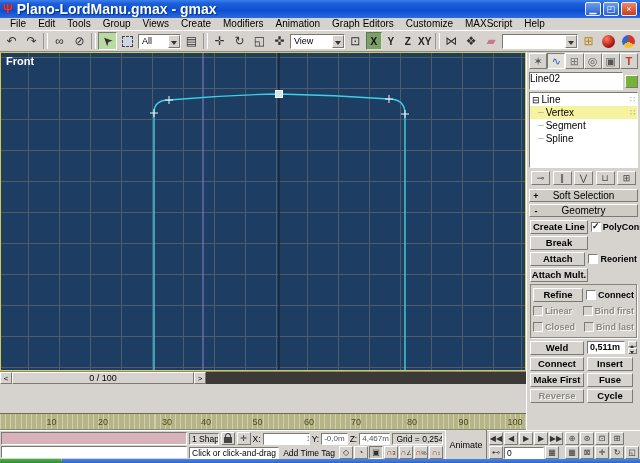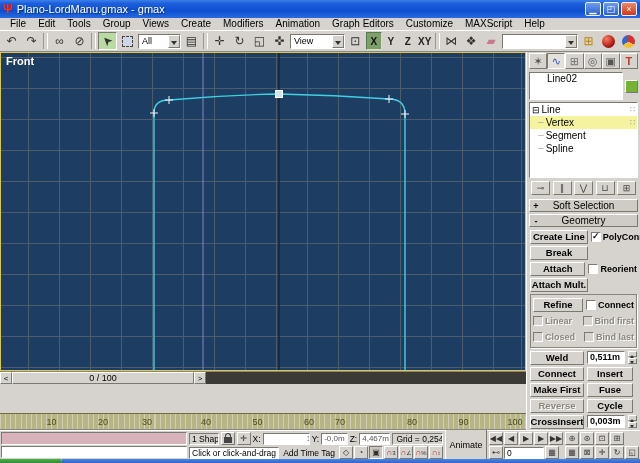--- a/index.html
+++ b/index.html
@@ -4,21 +4,21 @@
 <style>
   * { margin:0; padding:0; box-sizing:border-box; }
   html,body { width:640px; height:463px; overflow:hidden; }
   body { font-family:"Liberation Sans", sans-serif; font-size:10px; background:#d6d3ce; color:#000; }
   .window { width:640px; height:463px; display:flex; flex-direction:column; background:#d6d3ce; }
 
   
   .titlebar { height:18px; display:flex; align-items:center; padding:0 3px;
     background:linear-gradient(180deg,#3a80e8 0%,#1c5edb 20%,#0d4fd0 60%,#2a6be0 100%); color:#fff; }
   .glogo { color:#ff3322; font-weight:bold; font-size:12px; line-height:12px; margin-right:4px; text-shadow:0 0 1px #800; }
-  .wtitle { font-weight:normal; font-size:11px; flex:1; white-space:nowrap; overflow:hidden; text-shadow:1px 1px 1px #03317e; }
+  .wtitle { font-weight:bold; font-size:14px; flex:1; white-space:nowrap; overflow:hidden; text-shadow:1px 1px 1px #03317e; }
   .wbtns { display:flex; gap:2px; }
   .wbtn { width:16px; height:14px; border-radius:2px; border:1px solid #eaf2ff; display:flex; align-items:center; justify-content:center;
     font-size:9px; color:#fff; background:linear-gradient(180deg,#6f9bee,#2b62cf); }
   .wbtn.close { background:linear-gradient(180deg,#ee8866,#cf3a1b); }
 
   
   .menubar { height:13px; display:flex; align-items:center; padding-left:4px; background:#d6d3ce; border-bottom:1px solid #fff; }
   .menu-item { padding:0 6px; font-size:10px; line-height:12px; cursor:default; white-space:nowrap; }
 
   
@@ -60,22 +60,22 @@
     border-top:1px solid #6e6e4a; border-bottom:1px solid #8a887f; overflow:hidden;margin-top:29px; }
   .tick-num { position:absolute; top:3px; transform:translateX(-50%); font-size:9px; color:#4c4c1e; }
 
   
   .panel { width:114px; background:#d6d3ce; border-left:1px solid #fff; padding:1px 2px 0 2px; overflow:hidden; font-size:10px; }
   .ptabs { display:flex; height:17px; margin-bottom:2px; }
   .ptab { flex:1; height:16px; display:flex; align-items:center; justify-content:center; font-size:11px;
     border:1px solid; border-color:#fff #7a7a72 #7a7a72 #fff; background:#d6d3ce; }
   .ptab.active { border-color:#7a7a72 #fff #fff #7a7a72; background:#e4e1da; }
   .prow { display:flex; align-items:center; gap:2px; margin:2px 0; }
-  .namefield { flex:1; height:28px; background:#fff; border:1px solid; border-color:#7a7a72 #fff #fff #7a7a72;
-    font-size:10px; padding:0 17px; line-height:12px; }
+  .namefield { flex:1; height:18px; background:#fff; border:1px solid; border-color:#7a7a72 #fff #fff #7a7a72;
+    font-size:10px; padding:0 0; line-height:12px; }
   .swatch { width:13px; height:13px; border:1px solid; border-color:#fff #7a7a72 #7a7a72 #fff; }
   .stackbox { height:76px; background:#fff; border:1px solid; border-color:#7a7a72 #fff #fff #7a7a72; overflow:hidden; margin-bottom:2px; }
   .stkrow { height:13px; display:flex; align-items:center; font-size:10px; padding:0 2px; white-space:nowrap; }
   .stkrow.selected { background:#f5f2a0; }
   .stkrow .expand { font-size:9px; margin-right:2px; }
   .stkrow .tree { color:#999; margin:0 2px 0 6px; font-size:8px; }
   .stkrow .marks { margin-left:auto; color:#888; font-size:8px; }
   .stacktools { display:flex; gap:1px; justify-content:space-between; padding:1px 2px; margin-bottom:3px; }
   .stool { width:19px; height:14px; font-size:9px; color:#444; display:flex; align-items:center; justify-content:center;
     background:#d6d3ce; border:1px solid; border-color:#fff #7a7a72 #7a7a72 #fff; }
@@ -275,25 +275,25 @@
           </svg>
       </div>
       <div class="timeslider">
         <span class="tsbtn">&lt;</span>
         <span class="tshandle">0 / 100</span>
         <span class="tsbtn">&gt;</span>
       </div>
       <div class="trackbar" id="trackbar">
           <span class="tick-num" style="left: 51.5px;">10</span>
           <span class="tick-num" style="left: 103px;">20</span>
-          <span class="tick-num" style="left: 147px;">30</span>
+          <span class="tick-num" style="left: 167px;">30</span>
           <span class="tick-num" style="left: 206px;">40</span>
           <span class="tick-num" style="left: 257.5px;">50</span>
           <span class="tick-num" style="left: 309px;">60</span>
-          <span class="tick-num" style="left: 340px;">70</span>
+          <span class="tick-num" style="left: 356px;">70</span>
           <span class="tick-num" style="left: 412px;">80</span>
           <span class="tick-num" style="left: 463.5px;">90</span>
           <span class="tick-num" style="left: 515px;">100</span>
         </div>
     </div>
 
     <div class="panel">
       <div class="ptabs" id="ptabs">
           <span class="ptab" style="color: rgb(85, 85, 85);">✶</span>
           <span class="ptab active" style="color: rgb(43, 95, 208);">∿</span>
@@ -405,28 +405,20 @@
           <span class="pbtn w52">Connect</span>
           <span class="pbtn w48">Insert</span>
         </div>
         <div class="grow">
           <span class="pbtn w52">Make First</span>
           <span class="pbtn w48">Fuse</span>
         </div>
         <div class="grow">
           <span class="pbtn w52 disabled">Reverse</span>
           <span class="pbtn w48">Cycle</span>
-        </div>
-        <div class="grow">
-          <span class="pbtn w52">CrossInsert</span>
-          <span class="vfield">0,003m</span>
-          <span class="spin">
-              <i class="up"></i>
-              <i class="dn"></i>
-            </span>
         </div>
 
       </div>
     </div>
   </div>
 
   <div class="statusbar">
     <div class="listener">
       <div class="listener-pink"></div>
       <div class="listener-white"></div>

